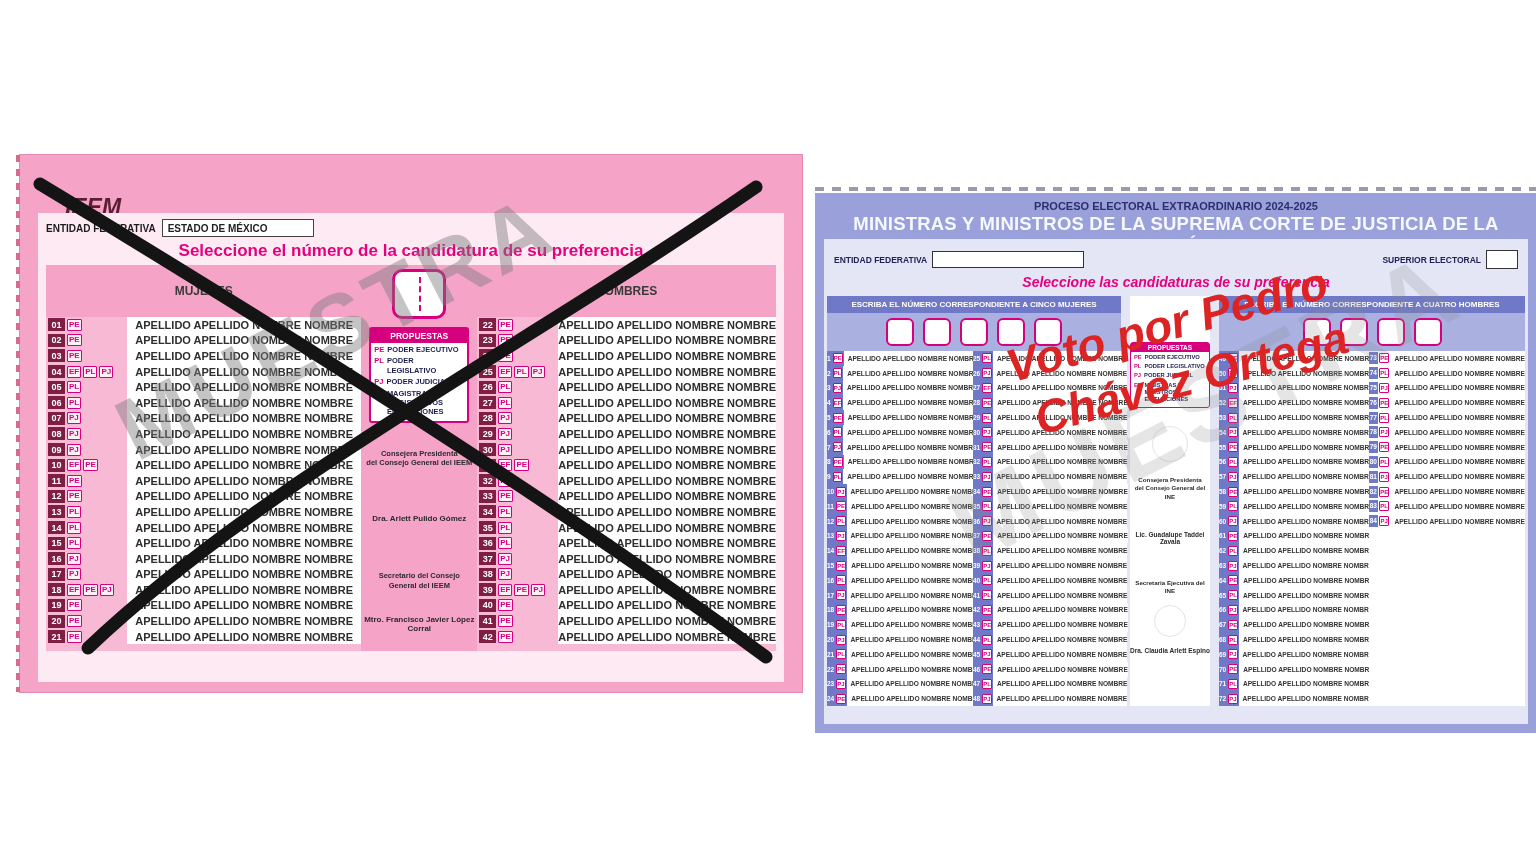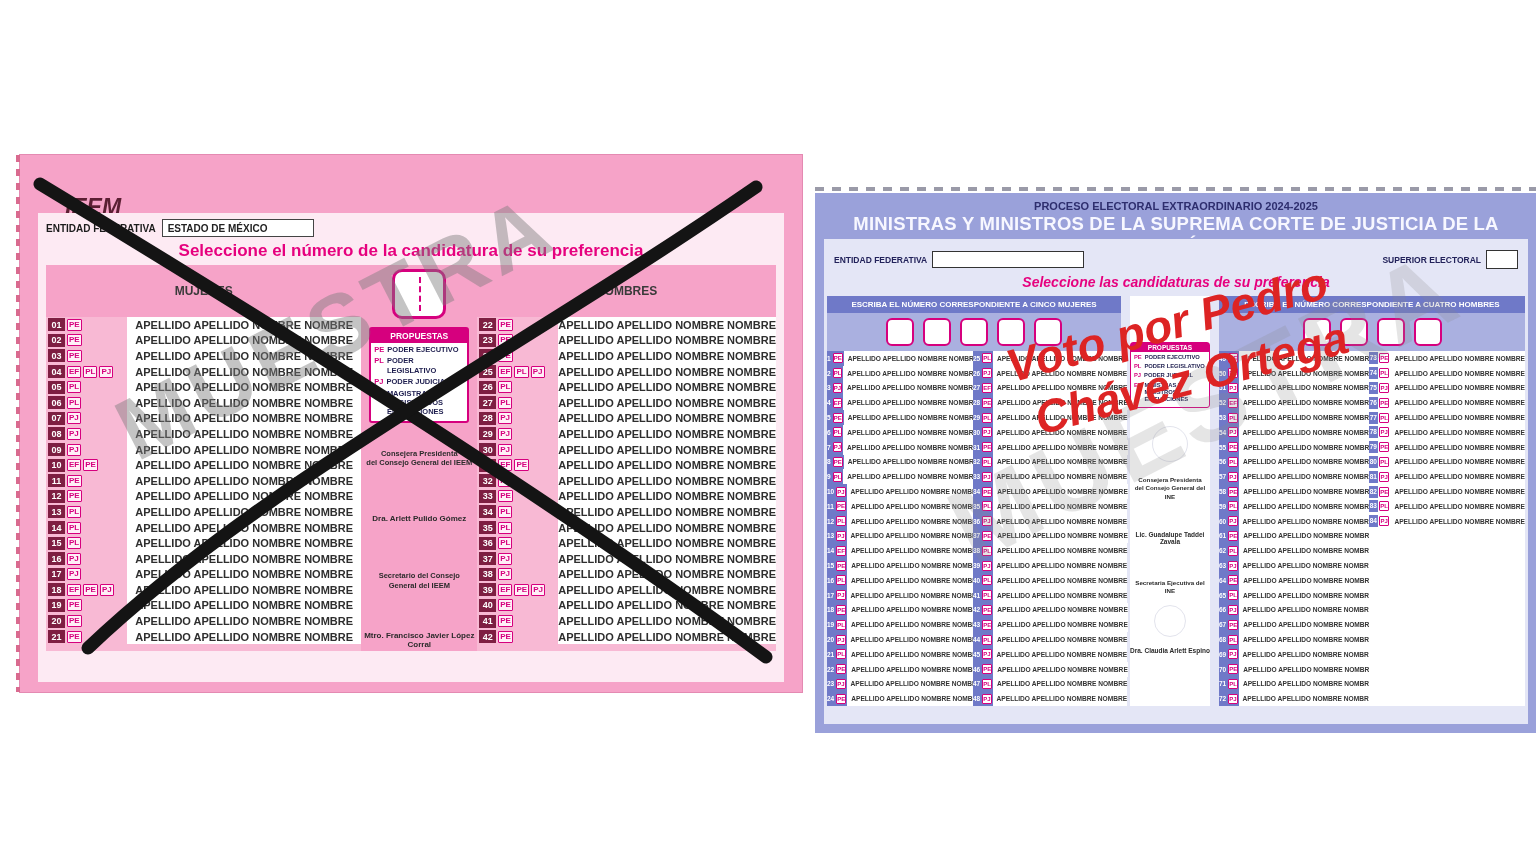--- a/index.html
+++ b/index.html
@@ -304,21 +304,21 @@
 EN FUNCIONES</span>
               </div>
             </div>
           <div class="pad"></div>
         </div>
         <div class="sig sig-title" style="margin-top:26px">Consejera Presidenta
 del Consejo General del IEEM</div>
         <div class="sig sig-name" style="margin-top:46px">Dra. Arlett Pulido Gómez</div>
         <div class="sig sig-title" style="margin-top:48px">Secretario del Consejo
 General del IEEM</div>
-        <div class="sig sig-name" style="margin-top:40px">Mtro. Francisco Javier López Corral</div>
+        <div class="sig sig-name" style="margin-top:24px">Mtro. Francisco Javier López Corral</div>
       </div>
       <div class="lb-col-list" style="width:304px">
         <div class="lb-colhead">HOMBRES</div>
         <div id="list-hombres">
             <div class="lrow">
               <span class="lnum">22</span>
               <span class="ltags">
                 <span class="ltag">PE</span>
               </span>
               <span class="lname">APELLIDO APELLIDO NOMBRE NOMBRE</span>

